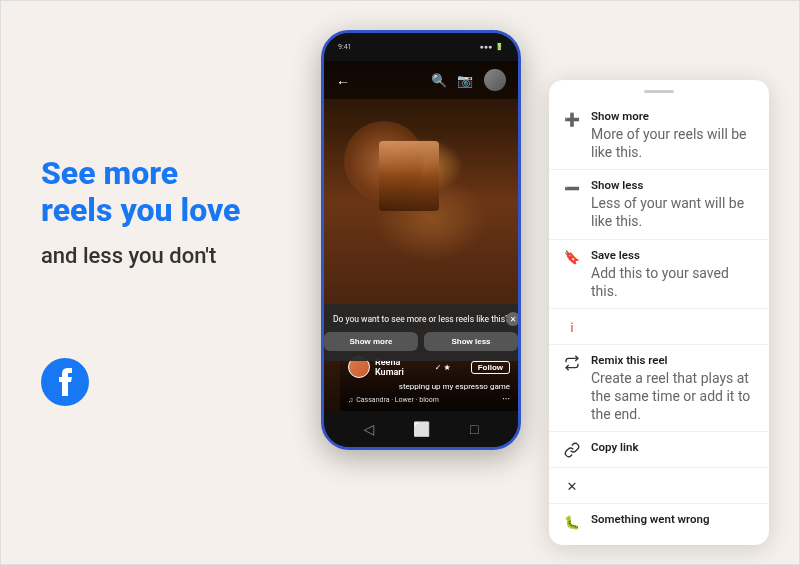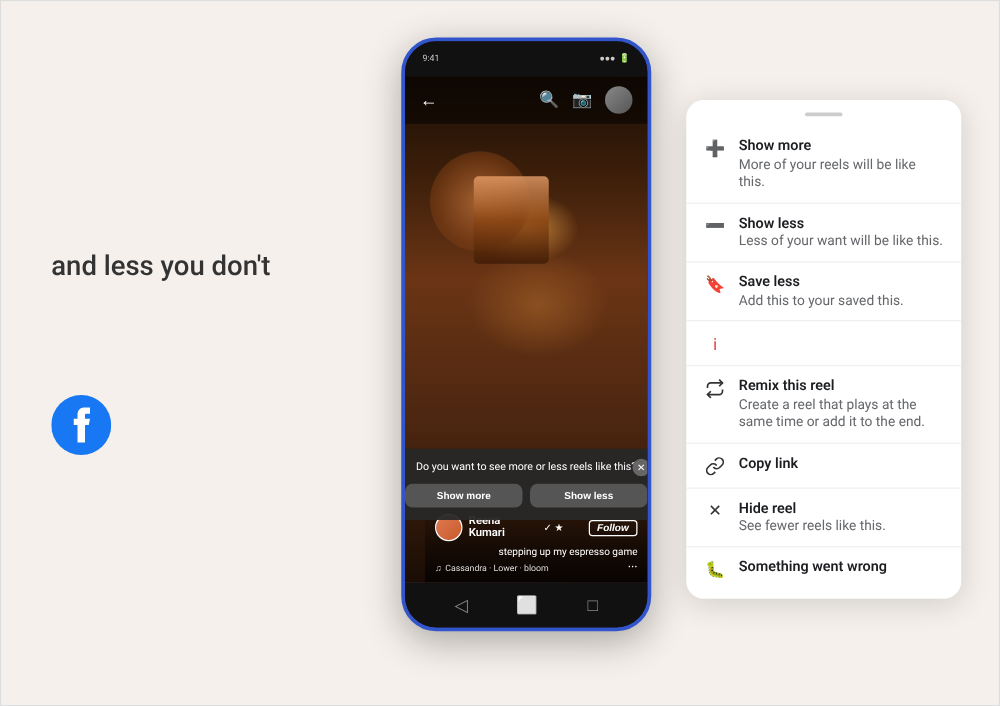--- a/index.html
+++ b/index.html
@@ -64,21 +64,21 @@
       align-items: center;
       justify-content: center;
     }
 
     
     .phone {
       position: absolute;
       left: 50px;
       top: 10px;
       width: 200px;
-      height: 475px;
+      height: 420px;
       background: #1a1a2e;
       border-radius: 28px;
       border: 3px solid #3355cc;
       overflow: hidden;
       box-shadow: 0 8px 30px rgba(0,0,0,0.3);
       display: flex;
       flex-direction: column;
     }
 
     .phone-status-bar {
@@ -175,21 +175,20 @@
 
     .follow-btn {
       background: transparent;
       border: 1px solid #fff;
       color: #fff;
       font-size: 8px;
       padding: 1px 6px;
       border-radius: 3px;
       font-weight: 600;
       margin-left: 15px;
-      font-style: italic;
     }
 
     .reel-caption {
       font-size: 8px;
       color: #fff;
       margin-bottom: 3px;
       text-align: right;
     }
 
     .reel-audio {
@@ -317,21 +316,21 @@
     }
 
     .option-title {
       font-size: 11.5px;
       font-weight: 600;
       color: #1c1e21;
       line-height: 1.3;
     }
 
     .option-desc {
-      font-size: 11px;
+      font-size: 14px;
       color: #65676b;
       line-height: 1.3;
       margin-top: 1px;
     }
 
     
     .topbar-left { color: #fff; font-size: 14px; }
     .topbar-right { display: flex; gap: 10px; align-items: center; }
     .topbar-icon { color: #fff; font-size: 13px; }
 
@@ -341,20 +340,24 @@
       background: linear-gradient(135deg, #888, #555);
       border-radius: 50%;
     }
   </style>
 </head>
 <body>
 
 <div class="page-wrapper">
 
   <div class="left-section">
+    <div class="headline">
+      <span>See more</span><br>
+      <span>reels you love</span>
+    </div>
     <div class="subheadline">and less you don't</div>
 
     <div style="margin-top: 40px;">
       <svg class="fb-logo" viewBox="0 0 48 48" fill="none" xmlns="http://www.w3.org/2000/svg">
         <circle cx="24" cy="24" r="24" fill="#1877f2"></circle>
         <path d="M32 24h-5v14h-6V24h-3v-5h3v-3c0-4 2-6 6-6h4v5h-3c-1 0-1 .5-1 1.5V19h4l-1 5z" fill="white"></path>
       </svg>
     </div>
   </div>
 
@@ -475,24 +478,20 @@
             <path d="M14 11a5 5 0 0 0-7.54-.54l-3 3a5 5 0 0 0 7.07 7.07l1.71-1.71"></path>
           </svg>
         </div>
         <div class="option-text">
           <span class="option-title">Copy link</span>
         </div>
       </div>
 
       <div class="option-item">
         <div class="option-icon" style="color:#333;">✕</div>
-        <div class="option-text">
-          <span class="option-title">Hide reel</span>
-          <span class="option-desc">See fewer reels like this.</span>
-        </div>
       </div>
 
       <div class="option-item">
         <div class="option-icon">🐛</div>
         <div class="option-text">
           <span class="option-title">Something went wrong</span>
         </div>
       </div>
     </div>
 

